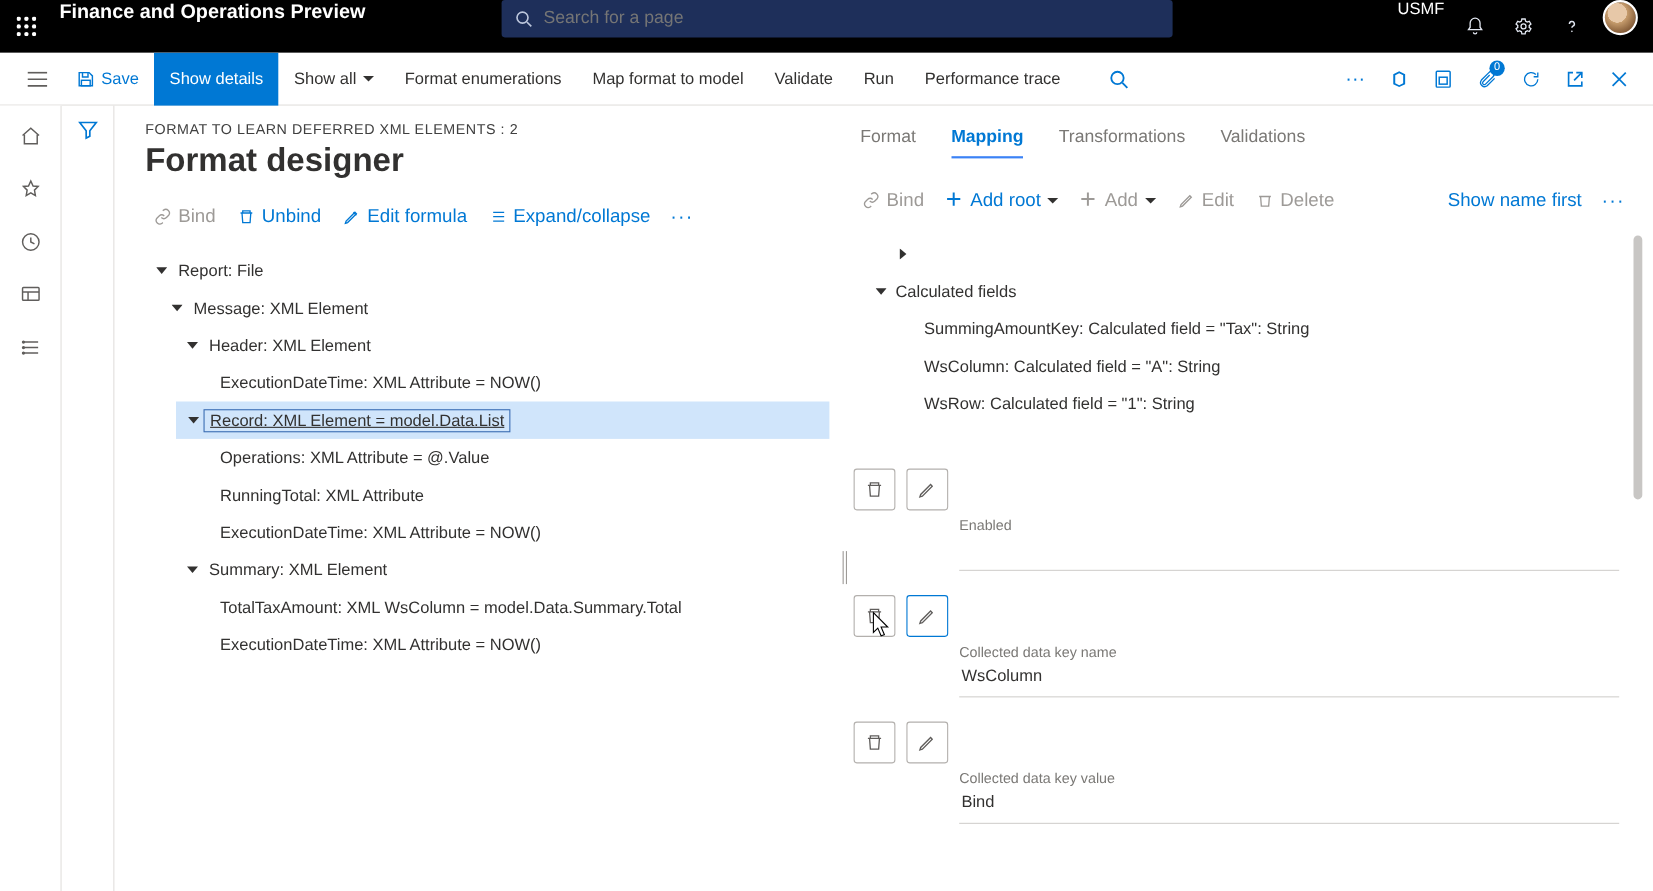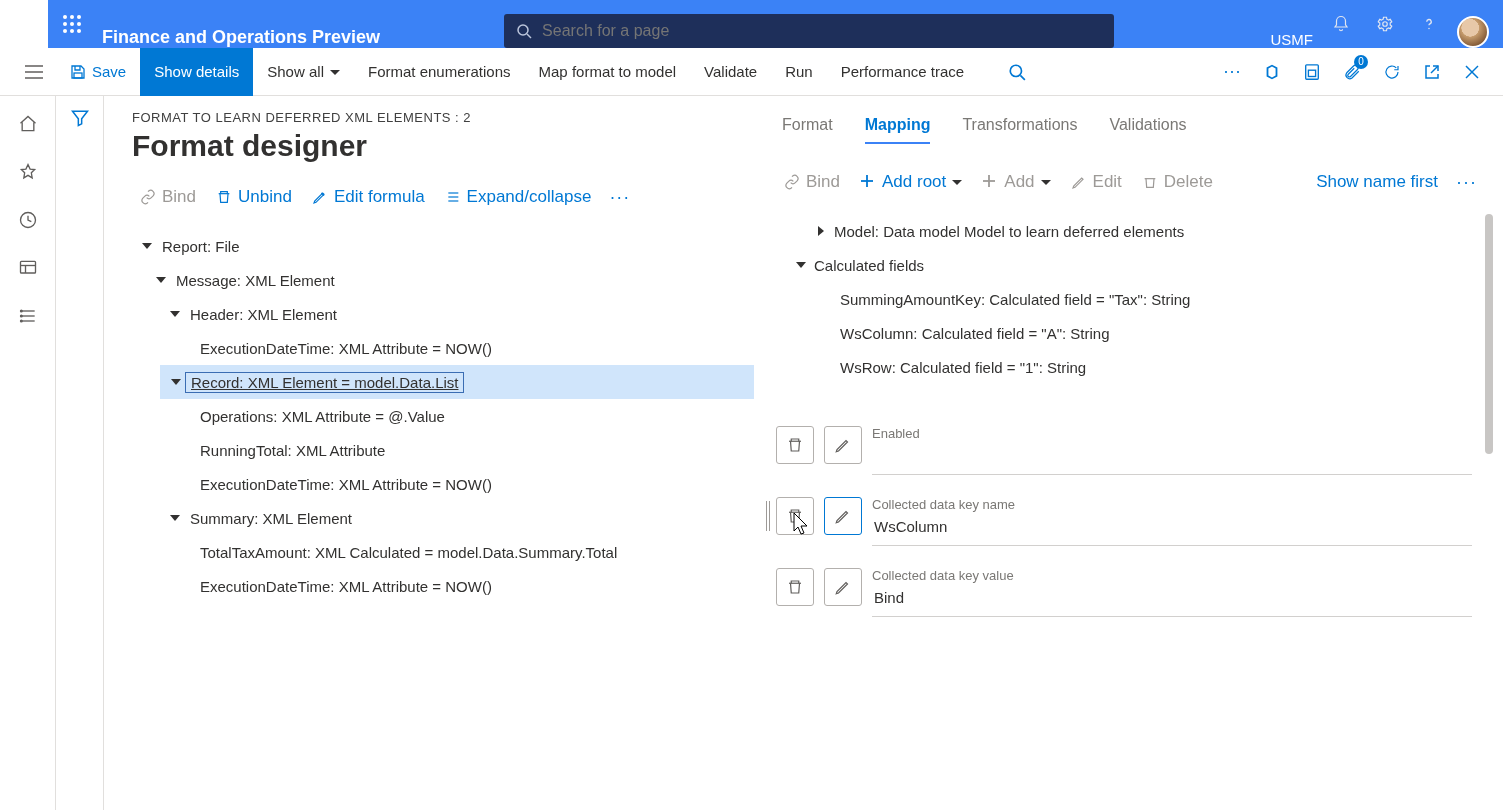--- a/index.html
+++ b/index.html
@@ -1,17 +1,17 @@
 <!DOCTYPE html>
 <html><head>
 <meta charset="utf-8">
 <style>
   * { box-sizing: border-box; margin: 0; padding: 0; }
   html, body { width: 1503px; height: 810px; overflow: hidden; font-family: "Segoe UI", Arial, sans-serif; font-size: 14px; color: #323130; background: #fff; }
-  .topbar { height: 48px; background: #3b82f6; color: #fff; display: flex; align-items: flex-end; margin-left: 48px; }
+  .topbar { height: 48px; background: #000000; color: #fff; display: flex; align-items: flex-start; }
   .topbar .waffle { width: 48px; height: 48px; display: flex; align-items: center; justify-content: center; cursor: pointer; }
   .topbar .app-title { font-size: 18px; font-weight: 600; padding: 0 14px 0 6px; }
   .topbar .search-wrap { margin-left: 110px; }
   .topbar .search { width: 610px; height: 34px; background: #1e2f5a; border-radius: 3px; display: flex; align-items: center; padding: 0 12px; color: #bcc6dc; }
   .topbar .search input { background: transparent; border: none; outline: none; color: #bcc6dc; font-size: 16px; margin-left: 10px; width: 100%; }
   .topbar .spacer { flex: 1; }
   .topbar .rbtn { width: 44px; height: 48px; display: flex; align-items: center; justify-content: center; cursor: pointer; color: #e1e6f0; }
   .topbar .company { font-size: 15px; padding: 0 6px; }
   .topbar .avatar { width: 32px; height: 32px; border-radius: 50%; background: radial-gradient(circle at 40% 35%, #e7c8a8 35%, #c69c6d 36%, #7a5230 80%); margin: 0 14px 0 6px; border: 2px solid #fff; }
 
@@ -68,21 +68,21 @@
   .rn.selected .label { border:1px solid #3a6db3; padding:1px 5px; }
   .rn .arrow { width:18px; height:18px; display:inline-flex; align-items:center; justify-content:center; cursor:pointer; margin-right: 4px; }
   .ri1 { padding-left: 16px; }
   .ri2 { padding-left: 36px; }
   .ri3 { padding-left: 64px; }
 
   .propgrid { margin-top: 42px; display:flex; flex-direction:column; gap: 22px; }
   .prow { display:flex; align-items:flex-start; gap: 10px; }
   .pbtn { width:38px; height:38px; border:1px solid #b3b0ad; border-radius:3px; display:flex; align-items:center; justify-content:center; cursor:pointer; color:#605e5c; }
   .pbtn.hover { border-color:#0078d4; }
-  .pfield { flex:1; }
+  .pfield { flex:1;margin-top:44px; }
   .pfield label { font-size: 13px; color:#7a7875; display:block; }
   .pfield .val { height: 32px; width: 100%; border-bottom: 1px solid #d2d0ce; padding: 4px 2px 0; font-size:15px; margin-top: 2px; max-width: 600px; }
 
   .chev::before { content:""; display:inline-block; border: 5px solid transparent; border-top-color:#323130; transform: translateY(3px); }
   svg { display:block; }
   .cursor { position:absolute; width:22px; height:26px; }
 </style>
 </head>
 <body>
 
@@ -365,21 +365,21 @@
           </div>
         <div class="tn indent2">
             <span class="arrow">
               <svg width="10" height="10" viewBox="0 0 10 10">
                 <path d="M0 2l5 6 5-6z" fill="#323130"></path>
               </svg>
             </span>
             <span class="label">Summary: XML Element</span>
           </div>
         <div class="tn indent3">
-            <span class="label">TotalTaxAmount: XML Calculated = model.Data.Summary.Total</span>
+            <span class="label">TotalTaxAmount: XML WsColumn = model.Data.Summary.Total</span>
           </div>
         <div class="tn indent3">
             <span class="label">ExecutionDateTime: XML Attribute = NOW()</span>
           </div>
       </div>
     </div>
 
     <div class="splitter">
         <div class="handle">
           <span></span>
@@ -448,21 +448,20 @@
         <div class="more">···</div>
       </div>
 
       <div class="rtree">
         <div class="rn ri2">
             <span class="arrow">
               <svg width="10" height="10" viewBox="0 0 10 10">
                 <path d="M2 0l6 5-6 5z" fill="#323130"></path>
               </svg>
             </span>
-            <span class="label">Model: Data model Model to learn deferred elements</span>
           </div>
         <div class="rn ri1">
             <span class="arrow">
               <svg width="10" height="10" viewBox="0 0 10 10">
                 <path d="M0 2l5 6 5-6z" fill="#323130"></path>
               </svg>
             </span>
             <span class="label">Calculated fields</span>
           </div>
         <div class="rn ri3">

